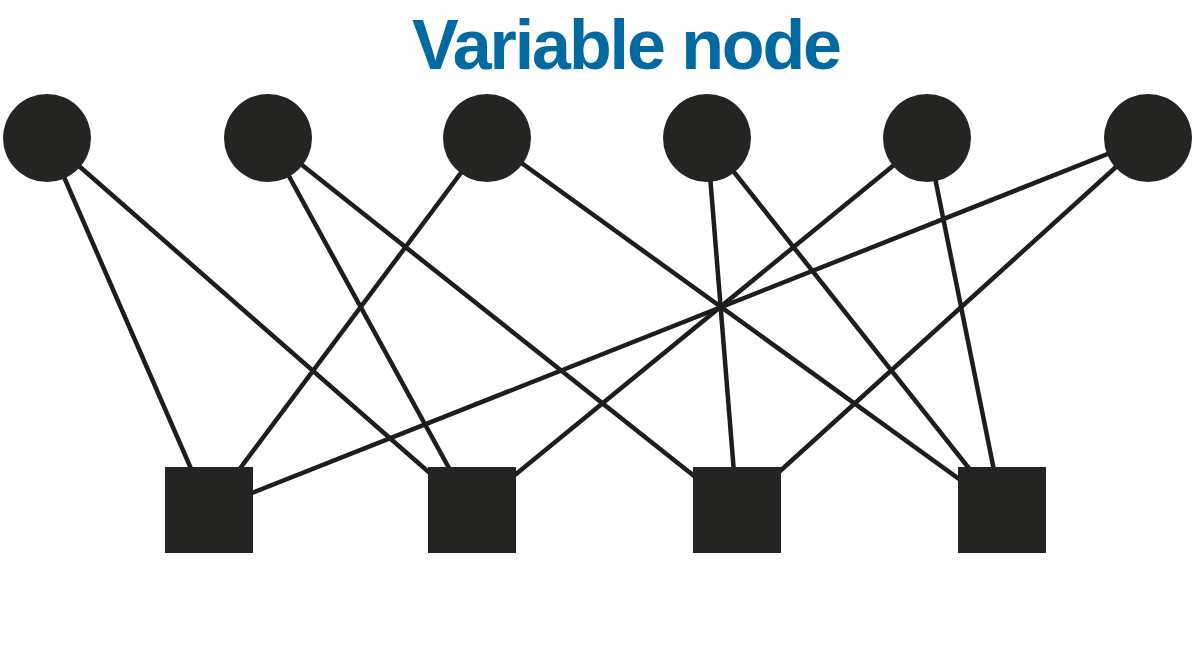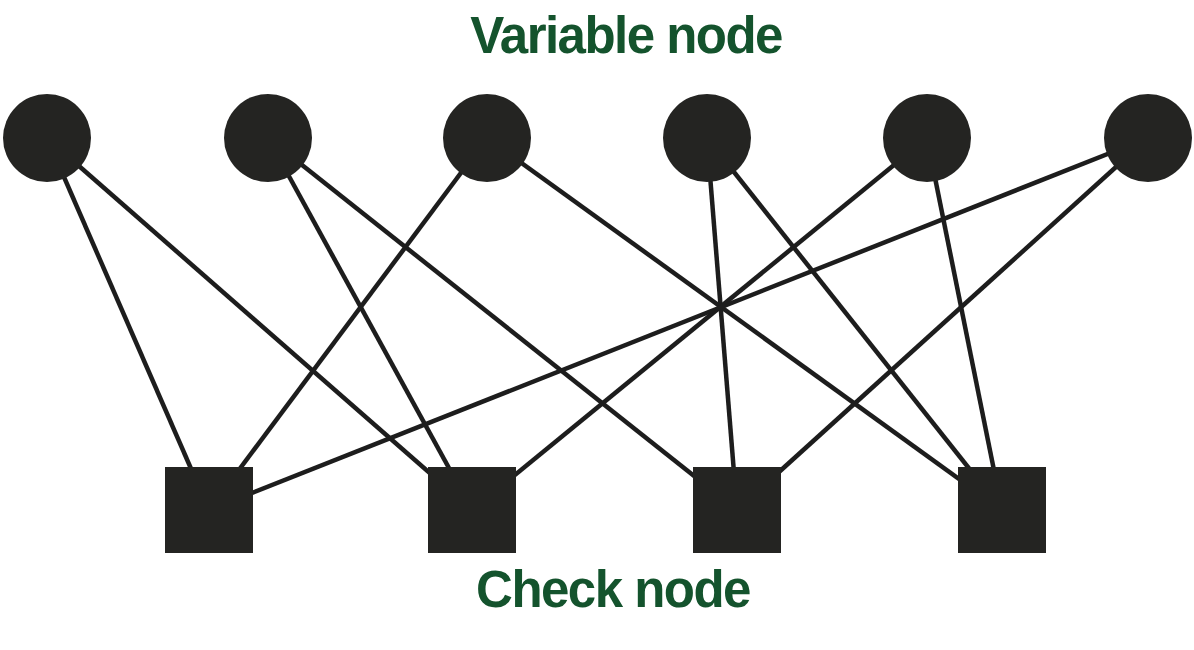--- a/index.html
+++ b/index.html
@@ -18,24 +18,24 @@
   .stage svg {
     position: absolute;
     left: 0;
     top: 0;
     display: block;
   }
   .diagram-label {
     position: absolute;
     transform: translateX(-50%);
     font-weight: bold;
-    font-size: 51px;
+    font-size: 70px;
     line-height: 1;
     letter-spacing: -0.03em;
-    color: #14532d;
+    color: #0369a1;
     white-space: nowrap;
     user-select: none;
   }
   .diagram-label.top { top: 10px; }
   .diagram-label.bottom { top: 564px; }
 </style>
 </head>
 <body>
 
 <div class="stage">
@@ -57,14 +57,13 @@
       <circle cx="487" cy="138" r="44" fill="#242422"></circle>
       <circle cx="707" cy="138" r="44" fill="#242422"></circle>
       <circle cx="927" cy="138" r="44" fill="#242422"></circle>
       <circle cx="1148" cy="138" r="44" fill="#242422"></circle>
       <rect x="165" y="467" width="88" height="86" fill="#242422"></rect>
       <rect x="428" y="467" width="88" height="86" fill="#242422"></rect>
       <rect x="693" y="467" width="88" height="86" fill="#242422"></rect>
       <rect x="958" y="467" width="88" height="86" fill="#242422"></rect>
     </svg>
   <div class="diagram-label top" style="left: 626px;">Variable node</div>
-  <div class="diagram-label bottom" style="left: 613px;">Check node</div>
 </div>
 
 </body></html>

